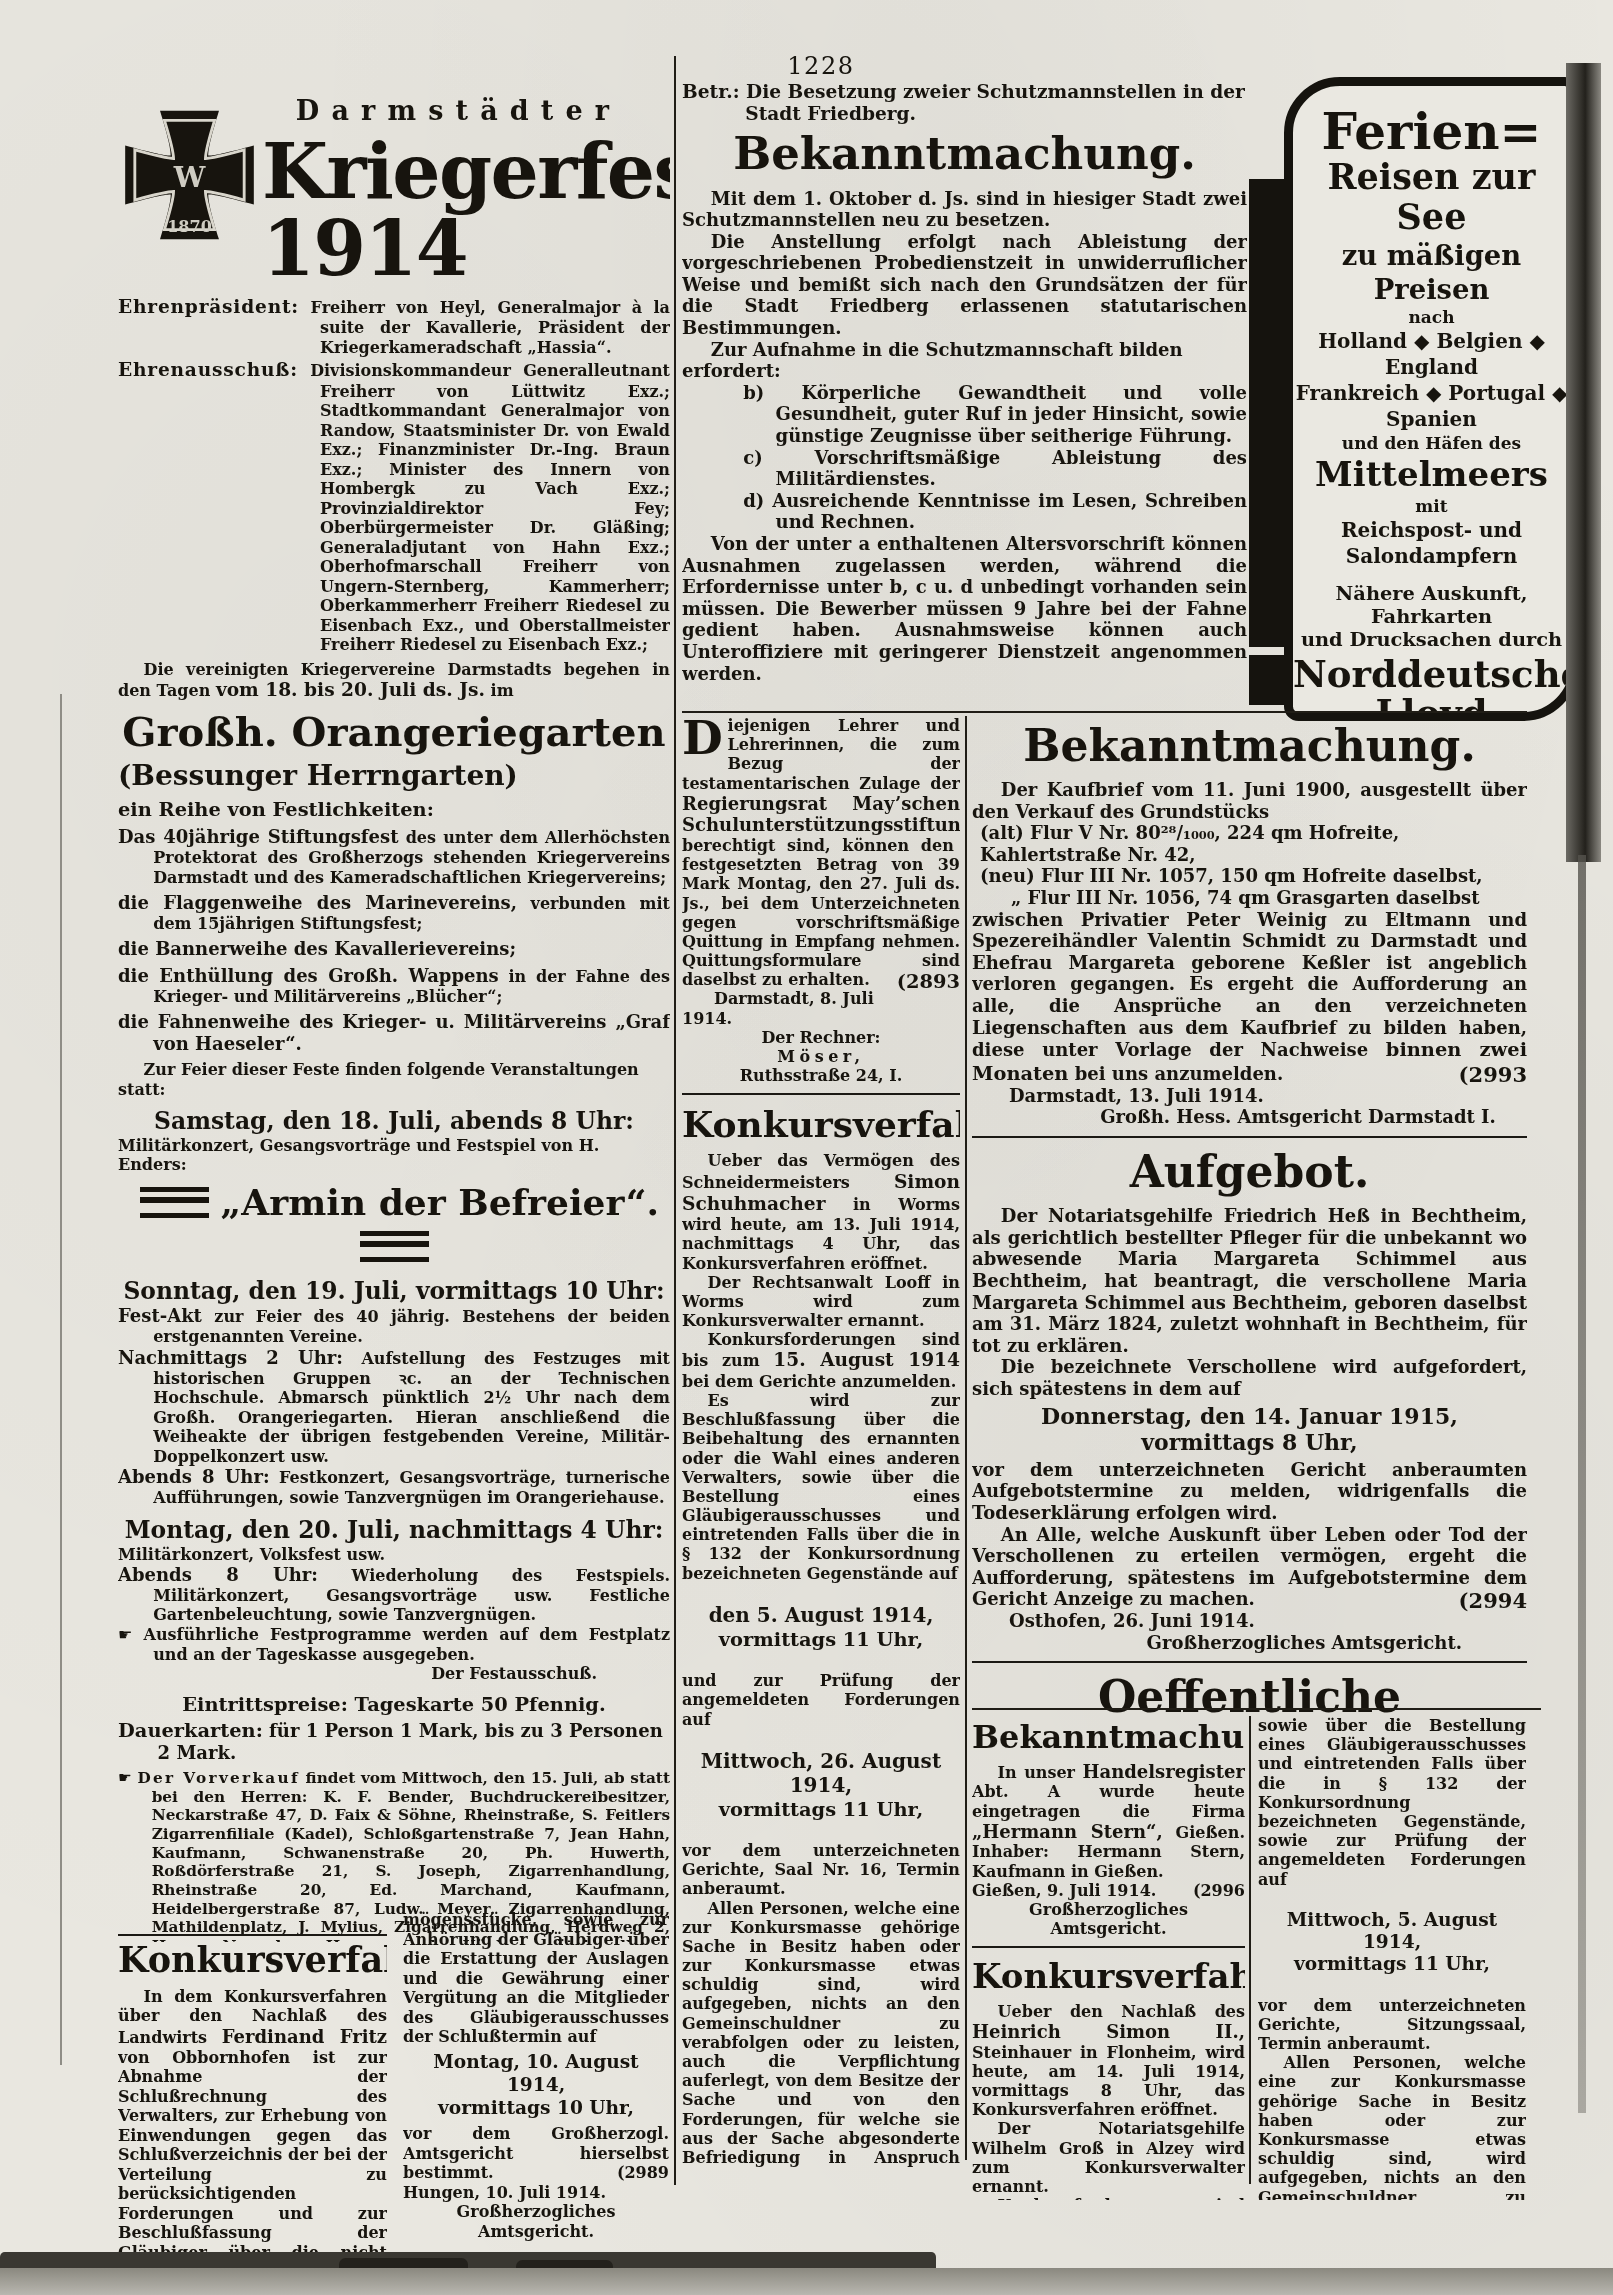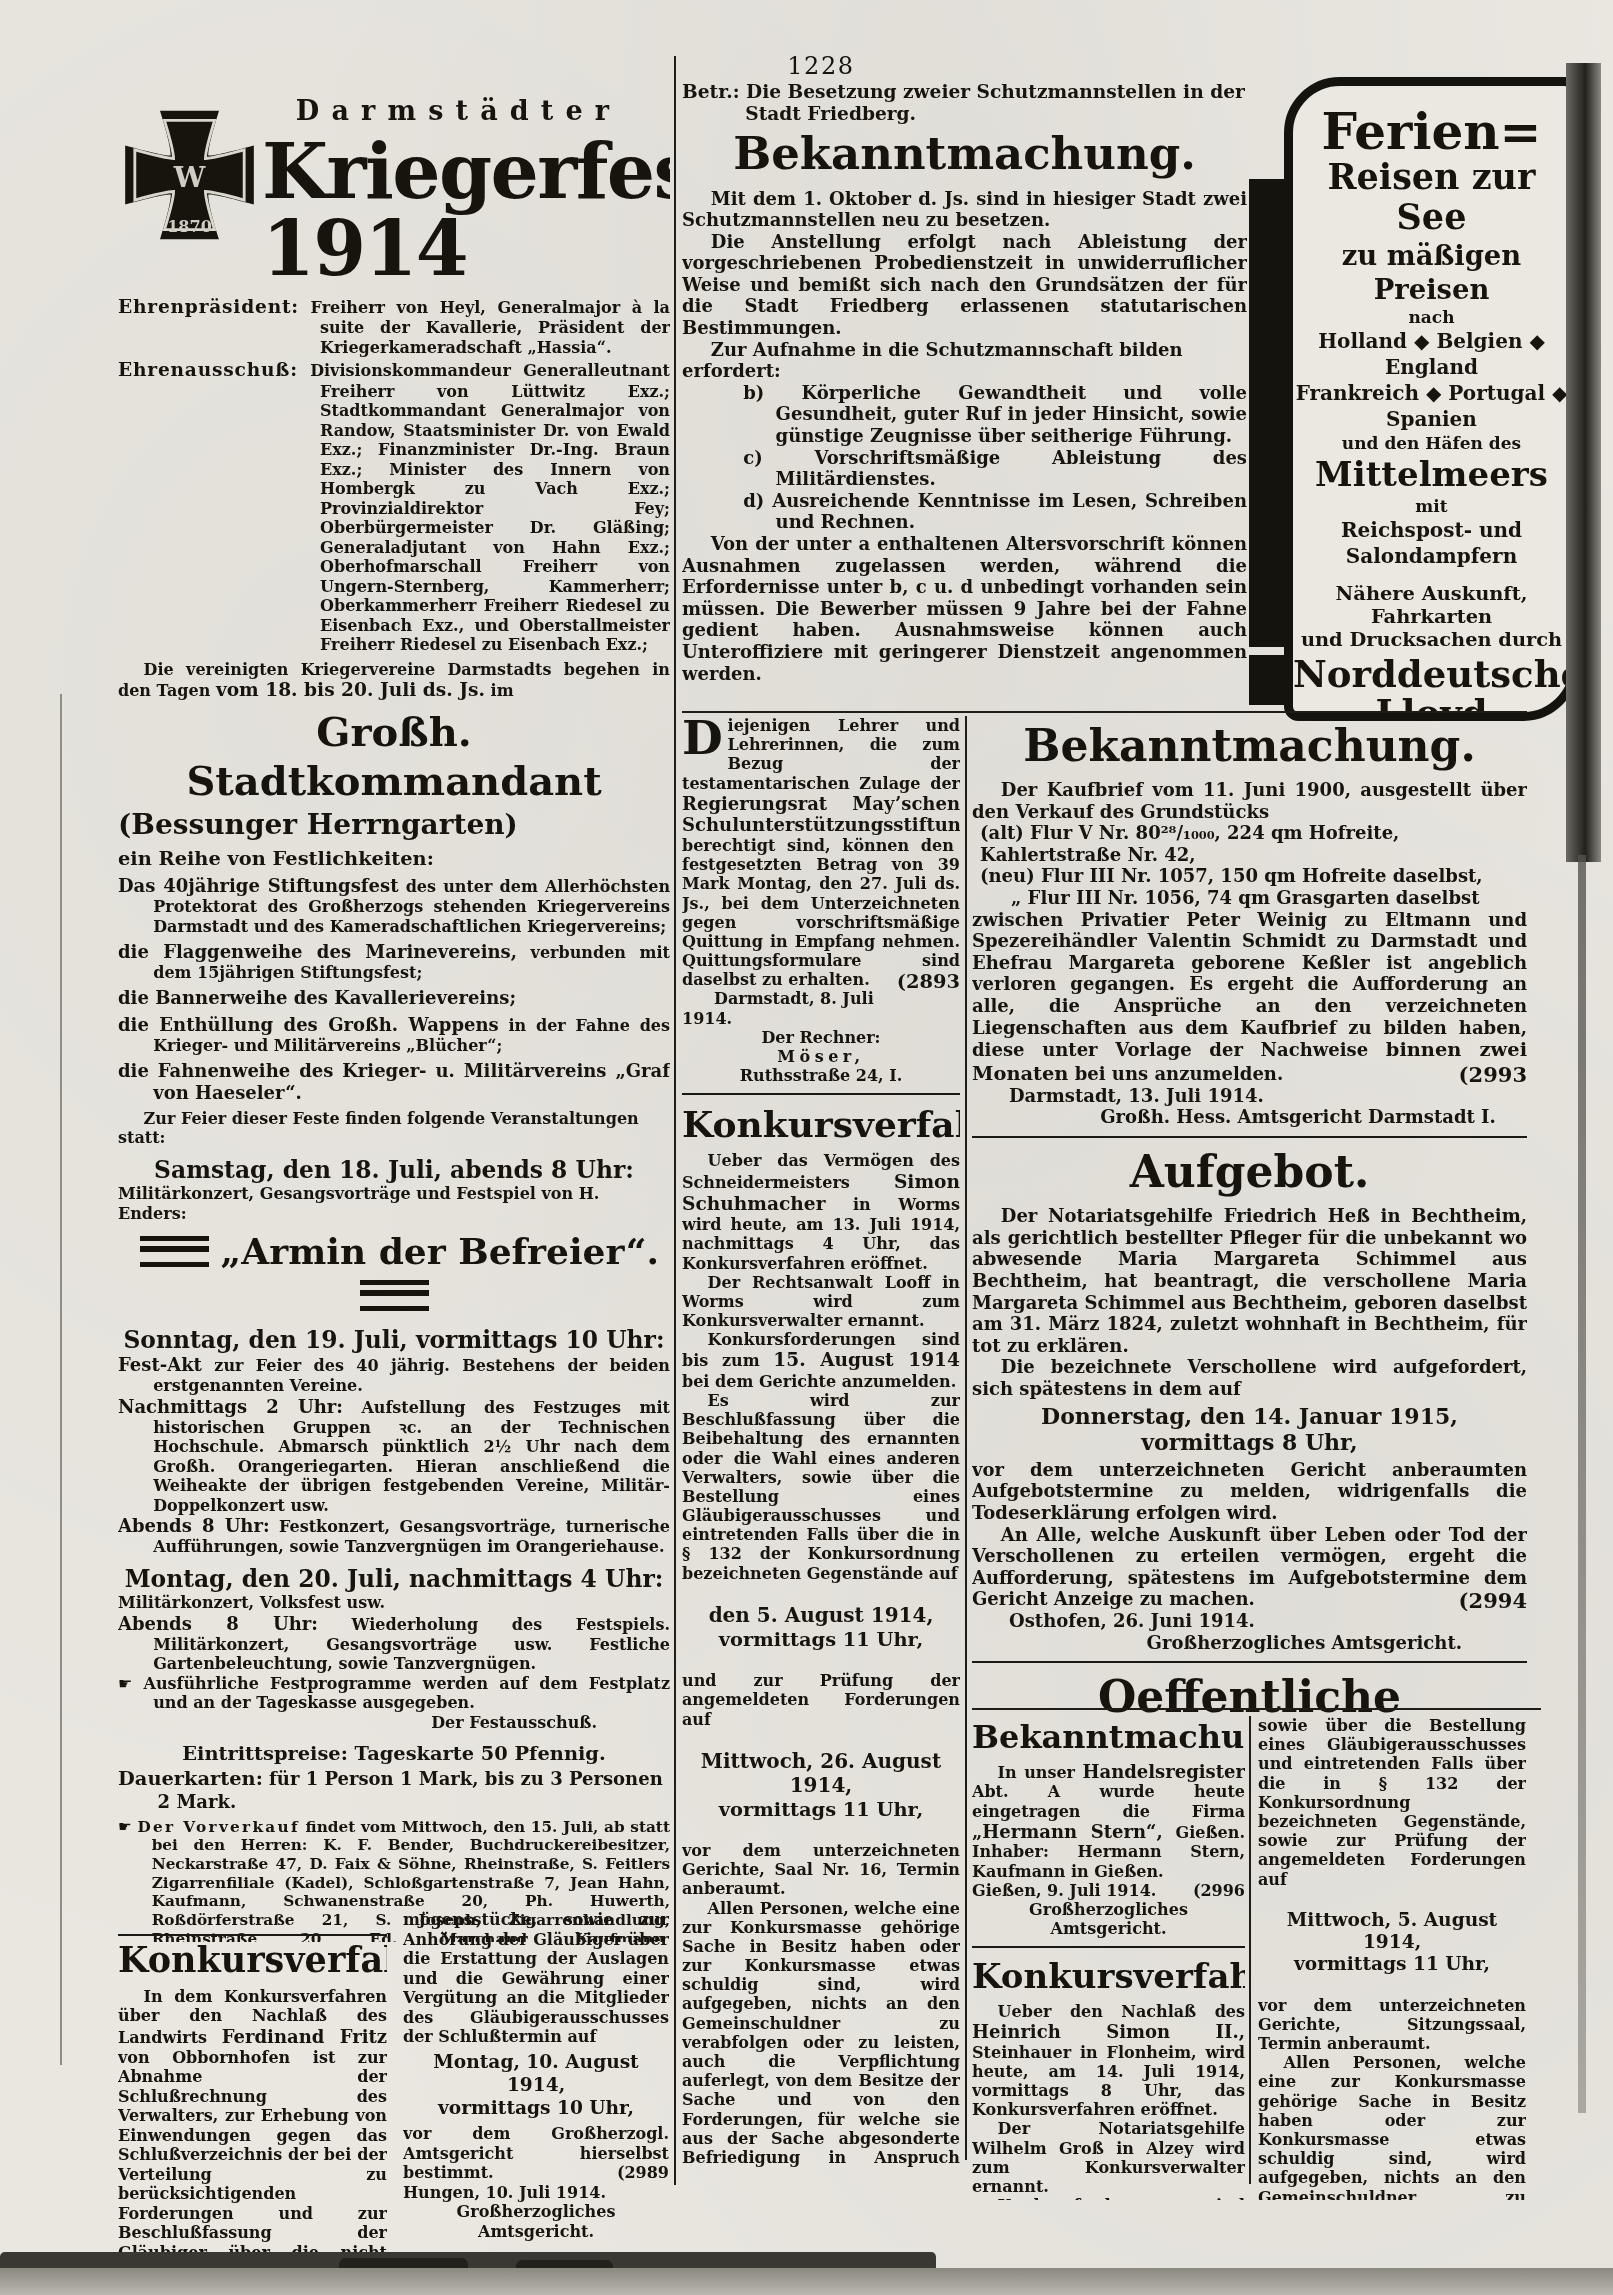--- a/index.html
+++ b/index.html
@@ -118,21 +118,21 @@
       </svg>
     </div>
     <p id="kicker">Darmstädter</p>
     <h1 id="kfTitle">Kriegerfest 1914</h1>
 
     <p class="offp j"><span class="offlbl">Ehrenpräsident:</span> <span>Freiherr von Heyl, Generalmajor à la suite der Kavallerie, Präsident der Kriegerkameradschaft „Hassia“.</span></p>
     <p class="offp j"><span class="offlbl">Ehrenausschuß:</span> <span>Divisionskommandeur Generalleutnant Freiherr von Lüttwitz Exz.; Stadtkommandant Generalmajor von Randow, Staatsminister Dr. von Ewald Exz.; Finanzminister Dr.-Ing. Braun Exz.; Minister des Innern von Hombergk zu Vach Exz.; Provinzialdirektor Fey; Oberbürgermeister Dr. Gläßing; Generaladjutant von Hahn Exz.; Oberhofmarschall Freiherr von Ungern-Sternberg, Kammerherr; Oberkammerherr Freiherr Riedesel zu Eisenbach Exz., und Oberstallmeister Freiherr Riedesel zu Eisenbach Exz.;</span></p>
 
     <p class="ind j" style="margin-top:4.8px"><span>Die vereinigten Kriegervereine Darmstadts begehen in den Tagen</span> <span style="font-size:18.6px">vom 18. bis 20. Juli ds. Js.</span> <span>im</span></p>
 
-    <h2 id="venueT">Großh. Stadtkommandant</h2>
+    <h2 id="venueT">Großh. Orangeriegarten</h2>
     <h3 id="venueS">(Bessunger Herrngarten)</h3>
     <p style="font-size:19.4px">ein Reihe von Festlichkeiten:</p>
 
     <p class="festit hang j"><span style="font-size:18px">Das 40jährige Stiftungsfest</span> <span>des unter dem Allerhöchsten Protektorat des Großherzogs stehenden Kriegervereins Darmstadt und des Kameradschaftlichen Kriegervereins;</span></p>
     <p class="festit hang j"><span style="font-size:18px">die Flaggenweihe des Marinevereins,</span> <span>verbunden mit dem 15jährigen Stiftungsfest;</span></p>
     <p class="festit hang j"><span style="font-size:18px">die Bannerweihe des Kavallerievereins;</span> <span></span></p>
     <p class="festit hang j"><span style="font-size:18px">die Enthüllung des Großh. Wappens</span> <span>in der Fahne des Krieger- und Militärvereins „Blücher“;</span></p>
     <p class="festit hang j"><span style="font-size:18px">die Fahnenweihe des Krieger- u. Militärvereins „Graf von Haeseler“.</span> <span></span></p>
 
     <p class="ind" style="margin-top:4.8px">Zur Feier dieser Feste finden folgende Veranstaltungen statt:</p>

